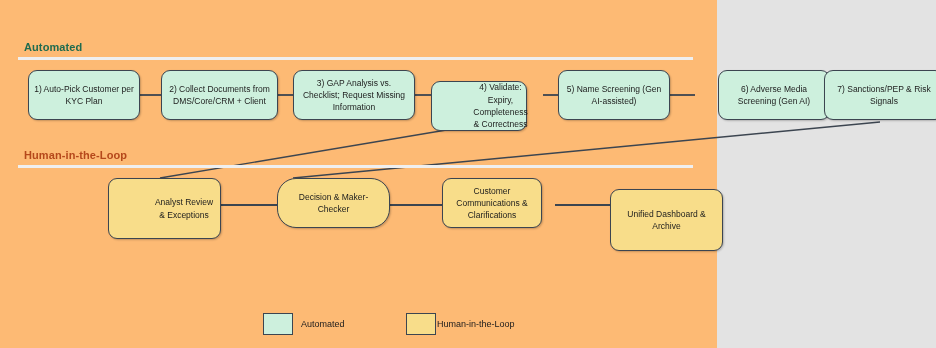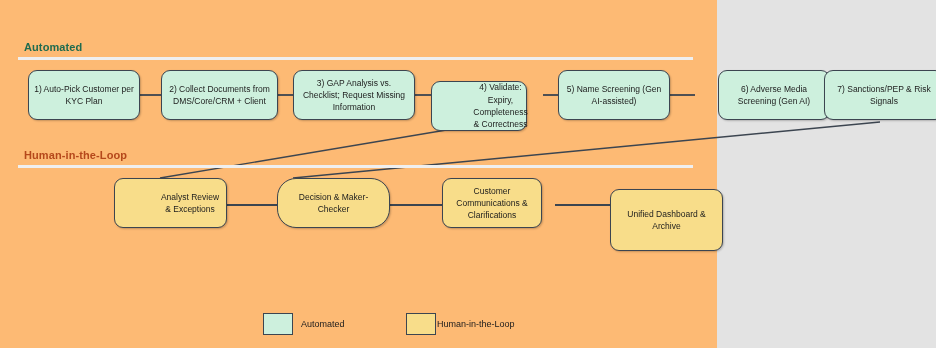--- a/index.html
+++ b/index.html
@@ -147,21 +147,21 @@
         <span>5) Name Screening (Gen AI-assisted)</span>
       </div>
       <div class="node automated" style="left: 695px; top: 70px; width: 112px; height: 50px; margin-left: 23px;">
         <span>6) Adverse Media Screening (Gen AI)</span>
       </div>
       <div class="node automated" style="left: 824px; top: 70px; width: 120px; height: 50px;">
         <span>7) Sanctions/PEP &amp; Risk Signals</span>
       </div>
     </div>
   <div id="hitl-row">
-      <div class="node hitl" style="left: 114px; top: 178px; width: 113px; height: 50px; padding-left: 44px;">
+      <div class="node hitl" style="left: 108px; top: 178px; width: 113px; height: 61px; padding-left: 44px;">
         <span>Analyst Review &amp; Exceptions</span>
       </div>
       <div class="node hitl" style="left: 277px; top: 178px; width: 113px; height: 50px; border-radius: 19px;">
         <span>Decision &amp; Maker-Checker</span>
       </div>
       <div class="node hitl" style="left: 442px; top: 178px; width: 100px; height: 50px;">
         <span>Customer Communications &amp; Clarifications</span>
       </div>
       <div class="node hitl" style="left: 610px; top: 189px; width: 113px; height: 62px;">
         <span>Unified Dashboard &amp; Archive</span>

